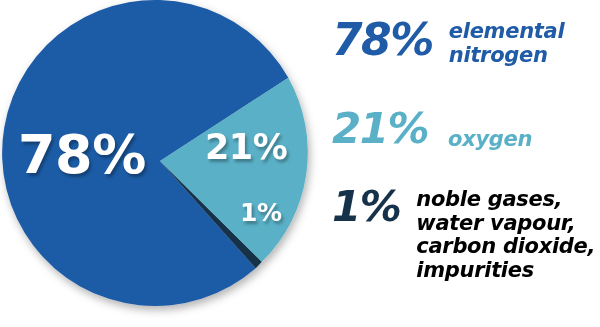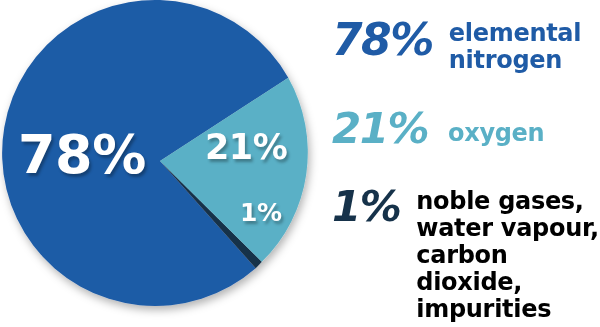--- a/index.html
+++ b/index.html
@@ -90,31 +90,32 @@
     font-size: 44px;
     line-height: 1;
     letter-spacing: -1.5px;
     font-family: "DejaVu Sans", "Liberation Sans", sans-serif;
   }
   #legend-row-oxygen .legend-pct { font-size: 42px; }
   #legend-row-trace  .legend-pct { font-size: 42px; }
 
   .legend-desc {
     font-weight: bold;
-    font-size: 24px;
+    font-style: italic;
+    font-size: 21px;
     line-height: 1.12;
     letter-spacing: -0.3px;
     font-family: "DejaVu Sans", "Liberation Sans", sans-serif;
     white-space: pre-line;
   }
   #legend-row-nitrogen .legend-pct { color: #1f5ba6; }
   #legend-row-nitrogen .legend-desc { color: #1f5ba6; margin-left: 16px; margin-top: 2px; }
 
   #legend-row-oxygen .legend-pct { color: #5ab0c6; }
-  #legend-row-oxygen .legend-desc { color: #5ab0c6; margin-left: 20px; margin-top: 12px; }
+  #legend-row-oxygen .legend-desc { color: #5ab0c6; margin-left: 20px; margin-top: 20px; }
 
   #legend-row-trace .legend-pct { color: #16324a; }
   #legend-row-trace .legend-desc { color: #000000; margin-left: 16px; margin-top: 2px; }
 </style>
 </head>
 <body style="background: rgb(255, 255, 255);">
 
 <div id="infographic">
 
   <div id="pie-chart">

